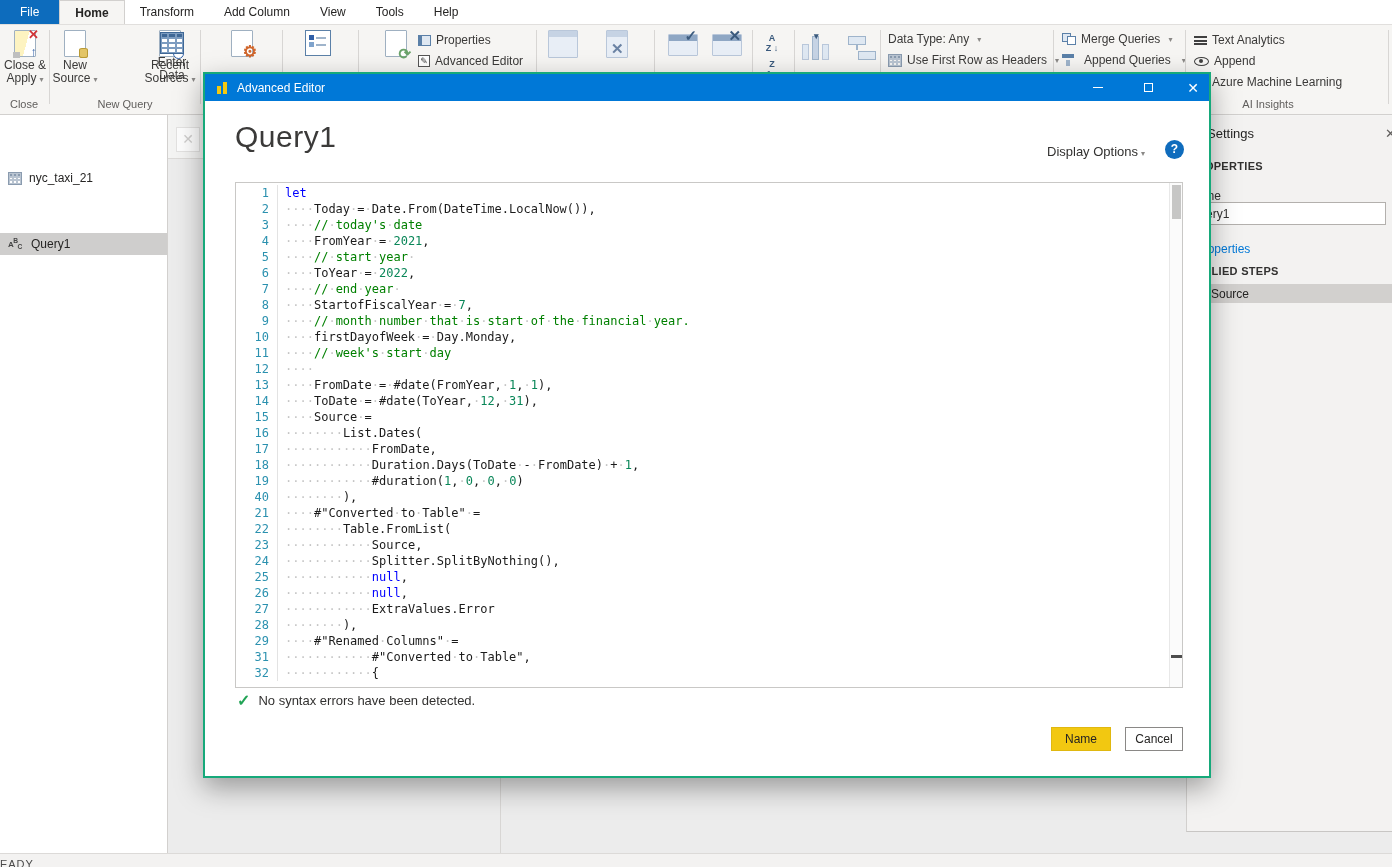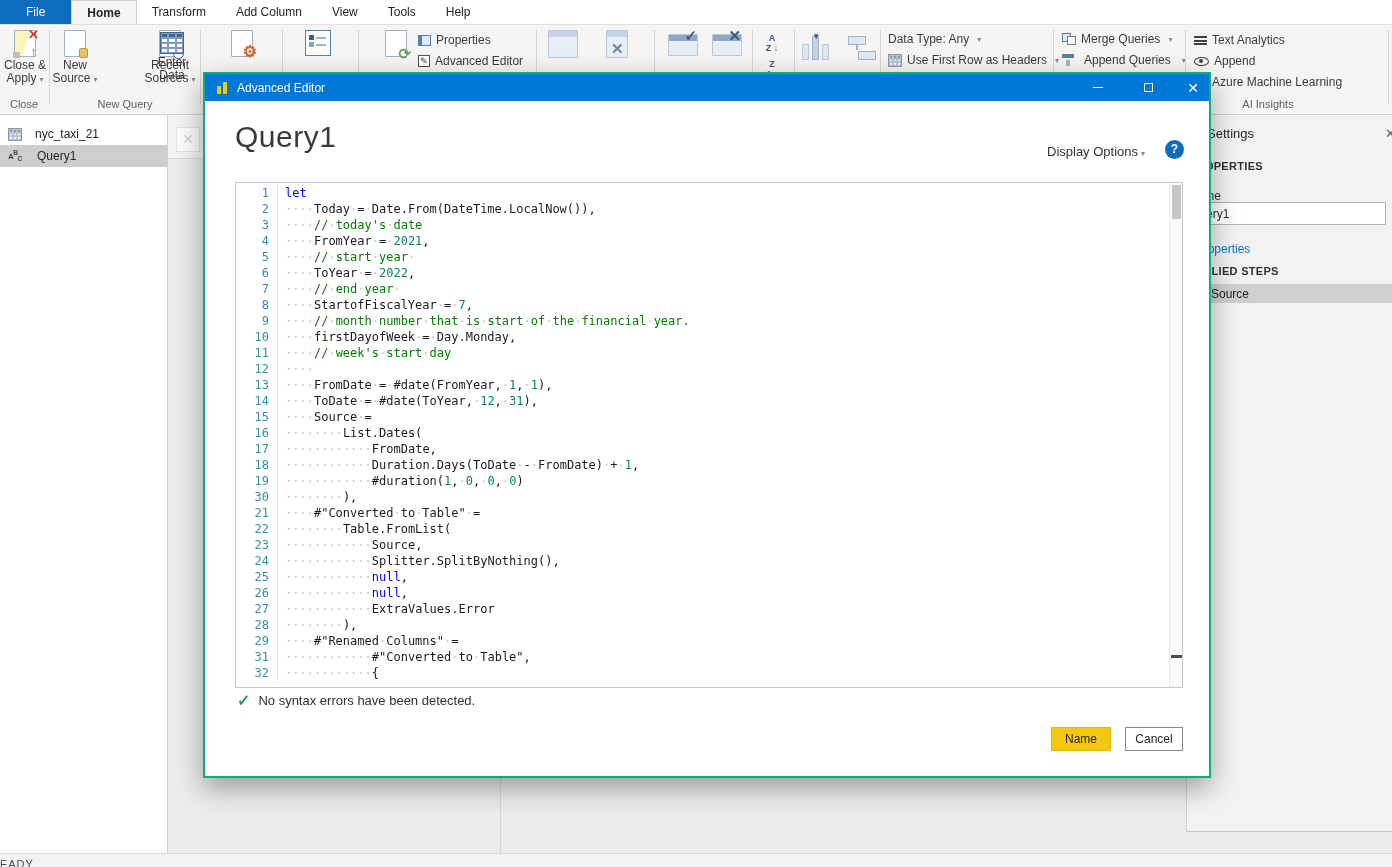--- a/index.html
+++ b/index.html
@@ -2,21 +2,21 @@
 <html><head>
 <meta charset="utf-8">
 <style>
   * { margin:0; padding:0; box-sizing:border-box; }
   body { font-family:"Liberation Sans", sans-serif; background:#fff; }
   #app { position:relative; width:1392px; height:867px; overflow:hidden; background:#fff; font-size:12px; color:#323130; }
 
   
   .menubar { position:absolute; left:0; top:0; width:100%; height:25px; background:#fff; border-bottom:1px solid #e1dfdd; display:flex; align-items:stretch; z-index:8; }
   .mtab { display:flex; align-items:center; padding:0 15px; font-size:12px; color:#252423; cursor:default; }
-  .mtab.file { background:#0d6cbd; color:#fff; padding:0 26px; }
+  .mtab.file { background:#0d6cbd; color:#fff; padding:0 20px; }
   .mtab.active { background:#f6f5f3; border:1px solid #d2d0ce; border-bottom:none; font-weight:bold; }
 
   
   .ribbon { position:absolute; left:0; top:25px; width:100%; height:90px; background:#f6f5f3; border-bottom:1px solid #d2d0ce; z-index:8; }
   .rdiv { position:absolute; top:5px; width:1px; height:74px; background:#d8d6d4; }
   .bbtn { position:absolute; top:5px; display:flex; flex-direction:column; align-items:center; gap:2px; font-size:12px; color:#3b3a39; text-align:center; line-height:13px; }
   .sbtn { position:absolute; display:flex; align-items:center; gap:5px; font-size:12px; color:#3b3a39; white-space:nowrap; }
   .glabel { position:absolute; top:73px; font-size:11px; color:#605e5c; text-align:center; }
   .dd::after { content:"▾"; font-size:8px; color:#8a8886; margin-left:3px; }
   .page { position:relative; width:22px; height:27px; background:#fff; border:1.5px solid #9fb0c1; border-radius:1px; }
@@ -30,21 +30,21 @@
   .sorticon { font-size:9px; font-weight:bold; color:#3b5a7d; line-height:10px; letter-spacing:0; }
   .eye { position:relative; width:15px; height:9px; border:1.5px solid #404040; border-radius:50%; }
   .eye i { position:absolute; left:4px; top:1.5px; width:4px; height:4px; background:#404040; border-radius:50%; }
   .lines3 { width:13px; height:9px; border-top:2px solid #404040; border-bottom:2px solid #404040; position:relative; }
   .lines3 i { position:absolute; left:0; right:0; top:2.5px; height:2px; background:#404040; display:block; }
 
   
   .sidebar { position:absolute; left:0; top:115px; width:168px; height:738px; background:#fff; border-right:1px solid #d2d0ce; z-index:6; }
   .sb-head { display:flex; justify-content:space-between; align-items:center; padding:9px 10px 8px 8px; font-size:13px; color:#252423; }
   .sb-collapse { color:#605e5c; font-size:13px; cursor:pointer; }
-  .qitem { display:flex; align-items:center; gap:13px; height:22px; padding-left:8px; font-size:12px; color:#252423; cursor:pointer; }
+  .qitem { display:flex; align-items:center; gap:7px; height:22px; padding-left:8px; font-size:12px; color:#252423; cursor:pointer;margin-top:44px; }
   .qitem.sel { background:#cfcecd; }
   .qicon-table { display:grid; grid-template-columns:1fr 1fr 1fr; grid-template-rows:4px 1fr 1fr; width:14px; height:13px; border:1px solid #8a9baf; }
   .qicon-table i { border:0.5px solid #b9c4d1; } .qicon-table i.h { background:#8a9baf; }
   .qicon-abc { font-size:8px; font-weight:bold; color:#444; width:16px; letter-spacing:-0.5px; }
 
   
   .mainbg { position:absolute; left:168px; top:115px; width:1224px; height:738px; background:#ececec; z-index:1; }
   .fbar { position:absolute; left:168px; top:115px; width:1224px; height:44px; background:#f4f4f3; border-bottom:1px solid #dcdad8; z-index:2; }
   .fx-cancel { position:absolute; left:176px; top:127px; width:24px; height:25px; background:#fdfdfd; border:1px solid #e3e2e1; color:#cfcecd; font-size:14px; text-align:center; line-height:23px; z-index:3; }
   .vline500 { position:absolute; left:500px; top:778px; width:1px; height:75px; background:#d8d6d4; z-index:2; }
@@ -370,21 +370,21 @@
           <div class="cl"><span class="ln">10</span><span class="lc"><span class="tk-ws">·</span><span class="tk-ws">·</span><span class="tk-ws">·</span><span class="tk-ws">·</span><span class="tk-pl">firstDayofWeek</span><span class="tk-ws">·</span><span class="tk-pl">=</span><span class="tk-ws">·</span><span class="tk-pl">Day.Monday,</span></span></div>
           <div class="cl"><span class="ln">11</span><span class="lc"><span class="tk-ws">·</span><span class="tk-ws">·</span><span class="tk-ws">·</span><span class="tk-ws">·</span><span class="tk-com">//</span><span class="tk-ws">·</span><span class="tk-com">week's</span><span class="tk-ws">·</span><span class="tk-com">start</span><span class="tk-ws">·</span><span class="tk-com">day</span></span></div>
           <div class="cl"><span class="ln">12</span><span class="lc"><span class="tk-ws">·</span><span class="tk-ws">·</span><span class="tk-ws">·</span><span class="tk-ws">·</span></span></div>
           <div class="cl"><span class="ln">13</span><span class="lc"><span class="tk-ws">·</span><span class="tk-ws">·</span><span class="tk-ws">·</span><span class="tk-ws">·</span><span class="tk-pl">FromDate</span><span class="tk-ws">·</span><span class="tk-pl">=</span><span class="tk-ws">·</span><span class="tk-pl">#date(FromYear,</span><span class="tk-ws">·</span><span class="tk-num">1</span><span class="tk-pl">,</span><span class="tk-ws">·</span><span class="tk-num">1</span><span class="tk-pl">),</span></span></div>
           <div class="cl"><span class="ln">14</span><span class="lc"><span class="tk-ws">·</span><span class="tk-ws">·</span><span class="tk-ws">·</span><span class="tk-ws">·</span><span class="tk-pl">ToDate</span><span class="tk-ws">·</span><span class="tk-pl">=</span><span class="tk-ws">·</span><span class="tk-pl">#date(ToYear,</span><span class="tk-ws">·</span><span class="tk-num">12</span><span class="tk-pl">,</span><span class="tk-ws">·</span><span class="tk-num">31</span><span class="tk-pl">),</span></span></div>
           <div class="cl"><span class="ln">15</span><span class="lc"><span class="tk-ws">·</span><span class="tk-ws">·</span><span class="tk-ws">·</span><span class="tk-ws">·</span><span class="tk-pl">Source</span><span class="tk-ws">·</span><span class="tk-pl">=</span></span></div>
           <div class="cl"><span class="ln">16</span><span class="lc"><span class="tk-ws">·</span><span class="tk-ws">·</span><span class="tk-ws">·</span><span class="tk-ws">·</span><span class="tk-ws">·</span><span class="tk-ws">·</span><span class="tk-ws">·</span><span class="tk-ws">·</span><span class="tk-pl">List.Dates(</span></span></div>
           <div class="cl"><span class="ln">17</span><span class="lc"><span class="tk-ws">·</span><span class="tk-ws">·</span><span class="tk-ws">·</span><span class="tk-ws">·</span><span class="tk-ws">·</span><span class="tk-ws">·</span><span class="tk-ws">·</span><span class="tk-ws">·</span><span class="tk-ws">·</span><span class="tk-ws">·</span><span class="tk-ws">·</span><span class="tk-ws">·</span><span class="tk-pl">FromDate,</span></span></div>
           <div class="cl"><span class="ln">18</span><span class="lc"><span class="tk-ws">·</span><span class="tk-ws">·</span><span class="tk-ws">·</span><span class="tk-ws">·</span><span class="tk-ws">·</span><span class="tk-ws">·</span><span class="tk-ws">·</span><span class="tk-ws">·</span><span class="tk-ws">·</span><span class="tk-ws">·</span><span class="tk-ws">·</span><span class="tk-ws">·</span><span class="tk-pl">Duration.Days(ToDate</span><span class="tk-ws">·</span><span class="tk-pl">-</span><span class="tk-ws">·</span><span class="tk-pl">FromDate)</span><span class="tk-ws">·</span><span class="tk-pl">+</span><span class="tk-ws">·</span><span class="tk-num">1</span><span class="tk-pl">,</span></span></div>
           <div class="cl"><span class="ln">19</span><span class="lc"><span class="tk-ws">·</span><span class="tk-ws">·</span><span class="tk-ws">·</span><span class="tk-ws">·</span><span class="tk-ws">·</span><span class="tk-ws">·</span><span class="tk-ws">·</span><span class="tk-ws">·</span><span class="tk-ws">·</span><span class="tk-ws">·</span><span class="tk-ws">·</span><span class="tk-ws">·</span><span class="tk-pl">#duration(</span><span class="tk-num">1</span><span class="tk-pl">,</span><span class="tk-ws">·</span><span class="tk-num">0</span><span class="tk-pl">,</span><span class="tk-ws">·</span><span class="tk-num">0</span><span class="tk-pl">,</span><span class="tk-ws">·</span><span class="tk-num">0</span><span class="tk-pl">)</span></span></div>
-          <div class="cl"><span class="ln">30</span><span class="lc"><span class="tk-ws">·</span><span class="tk-ws">·</span><span class="tk-ws">·</span><span class="tk-ws">·</span><span class="tk-ws">·</span><span class="tk-ws">·</span><span class="tk-ws">·</span><span class="tk-ws">·</span><span class="tk-pl">),</span></span></div>
+          <div class="cl"><span class="ln">40</span><span class="lc"><span class="tk-ws">·</span><span class="tk-ws">·</span><span class="tk-ws">·</span><span class="tk-ws">·</span><span class="tk-ws">·</span><span class="tk-ws">·</span><span class="tk-ws">·</span><span class="tk-ws">·</span><span class="tk-pl">),</span></span></div>
           <div class="cl"><span class="ln">21</span><span class="lc"><span class="tk-ws">·</span><span class="tk-ws">·</span><span class="tk-ws">·</span><span class="tk-ws">·</span><span class="tk-pl">#"Converted</span><span class="tk-ws">·</span><span class="tk-pl">to</span><span class="tk-ws">·</span><span class="tk-pl">Table"</span><span class="tk-ws">·</span><span class="tk-pl">=</span></span></div>
           <div class="cl"><span class="ln">22</span><span class="lc"><span class="tk-ws">·</span><span class="tk-ws">·</span><span class="tk-ws">·</span><span class="tk-ws">·</span><span class="tk-ws">·</span><span class="tk-ws">·</span><span class="tk-ws">·</span><span class="tk-ws">·</span><span class="tk-pl">Table.FromList(</span></span></div>
           <div class="cl"><span class="ln">23</span><span class="lc"><span class="tk-ws">·</span><span class="tk-ws">·</span><span class="tk-ws">·</span><span class="tk-ws">·</span><span class="tk-ws">·</span><span class="tk-ws">·</span><span class="tk-ws">·</span><span class="tk-ws">·</span><span class="tk-ws">·</span><span class="tk-ws">·</span><span class="tk-ws">·</span><span class="tk-ws">·</span><span class="tk-pl">Source,</span></span></div>
           <div class="cl"><span class="ln">24</span><span class="lc"><span class="tk-ws">·</span><span class="tk-ws">·</span><span class="tk-ws">·</span><span class="tk-ws">·</span><span class="tk-ws">·</span><span class="tk-ws">·</span><span class="tk-ws">·</span><span class="tk-ws">·</span><span class="tk-ws">·</span><span class="tk-ws">·</span><span class="tk-ws">·</span><span class="tk-ws">·</span><span class="tk-pl">Splitter.SplitByNothing(),</span></span></div>
           <div class="cl"><span class="ln">25</span><span class="lc"><span class="tk-ws">·</span><span class="tk-ws">·</span><span class="tk-ws">·</span><span class="tk-ws">·</span><span class="tk-ws">·</span><span class="tk-ws">·</span><span class="tk-ws">·</span><span class="tk-ws">·</span><span class="tk-ws">·</span><span class="tk-ws">·</span><span class="tk-ws">·</span><span class="tk-ws">·</span><span class="tk-kw">null</span><span class="tk-pl">,</span></span></div>
           <div class="cl"><span class="ln">26</span><span class="lc"><span class="tk-ws">·</span><span class="tk-ws">·</span><span class="tk-ws">·</span><span class="tk-ws">·</span><span class="tk-ws">·</span><span class="tk-ws">·</span><span class="tk-ws">·</span><span class="tk-ws">·</span><span class="tk-ws">·</span><span class="tk-ws">·</span><span class="tk-ws">·</span><span class="tk-ws">·</span><span class="tk-kw">null</span><span class="tk-pl">,</span></span></div>
           <div class="cl"><span class="ln">27</span><span class="lc"><span class="tk-ws">·</span><span class="tk-ws">·</span><span class="tk-ws">·</span><span class="tk-ws">·</span><span class="tk-ws">·</span><span class="tk-ws">·</span><span class="tk-ws">·</span><span class="tk-ws">·</span><span class="tk-ws">·</span><span class="tk-ws">·</span><span class="tk-ws">·</span><span class="tk-ws">·</span><span class="tk-pl">ExtraValues.Error</span></span></div>
           <div class="cl"><span class="ln">28</span><span class="lc"><span class="tk-ws">·</span><span class="tk-ws">·</span><span class="tk-ws">·</span><span class="tk-ws">·</span><span class="tk-ws">·</span><span class="tk-ws">·</span><span class="tk-ws">·</span><span class="tk-ws">·</span><span class="tk-pl">),</span></span></div>
           <div class="cl"><span class="ln">29</span><span class="lc"><span class="tk-ws">·</span><span class="tk-ws">·</span><span class="tk-ws">·</span><span class="tk-ws">·</span><span class="tk-pl">#"Renamed</span><span class="tk-ws">·</span><span class="tk-pl">Columns"</span><span class="tk-ws">·</span><span class="tk-pl">=</span></span></div>
           <div class="cl"><span class="ln">31</span><span class="lc"><span class="tk-ws">·</span><span class="tk-ws">·</span><span class="tk-ws">·</span><span class="tk-ws">·</span><span class="tk-ws">·</span><span class="tk-ws">·</span><span class="tk-ws">·</span><span class="tk-ws">·</span><span class="tk-ws">·</span><span class="tk-ws">·</span><span class="tk-ws">·</span><span class="tk-ws">·</span><span class="tk-pl">#"Converted</span><span class="tk-ws">·</span><span class="tk-pl">to</span><span class="tk-ws">·</span><span class="tk-pl">Table",</span></span></div>

